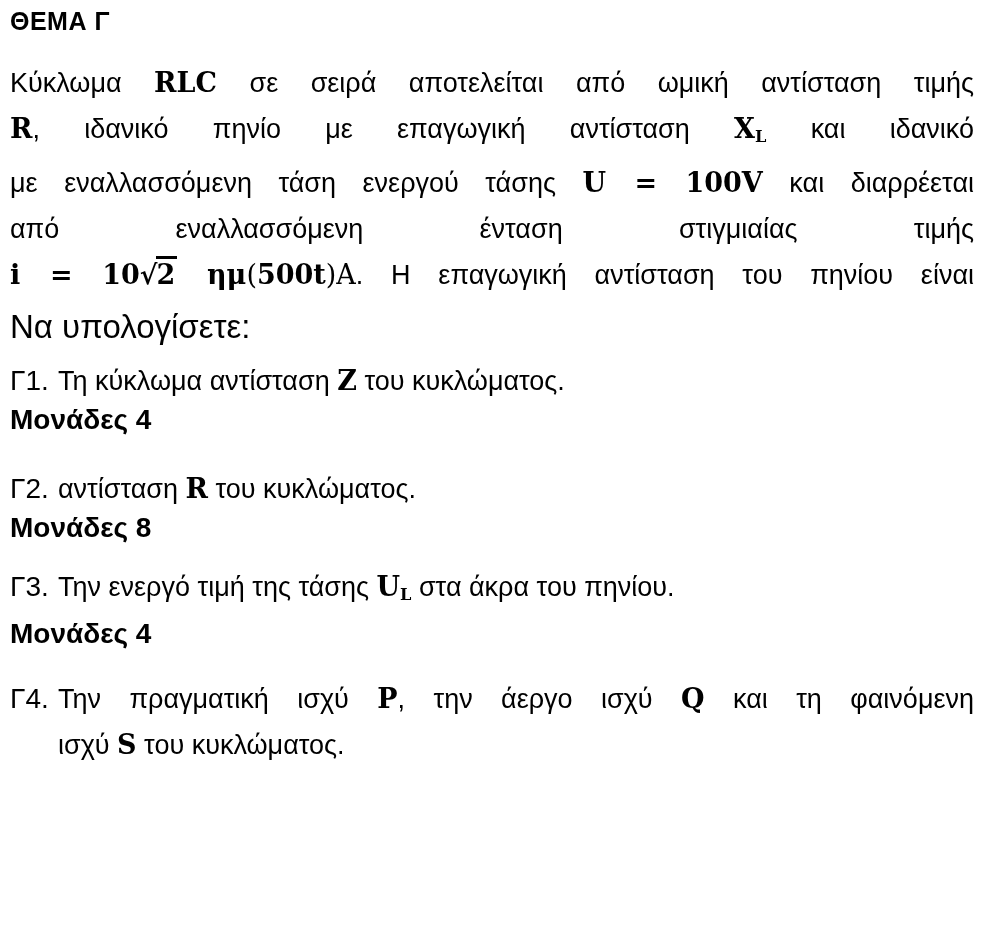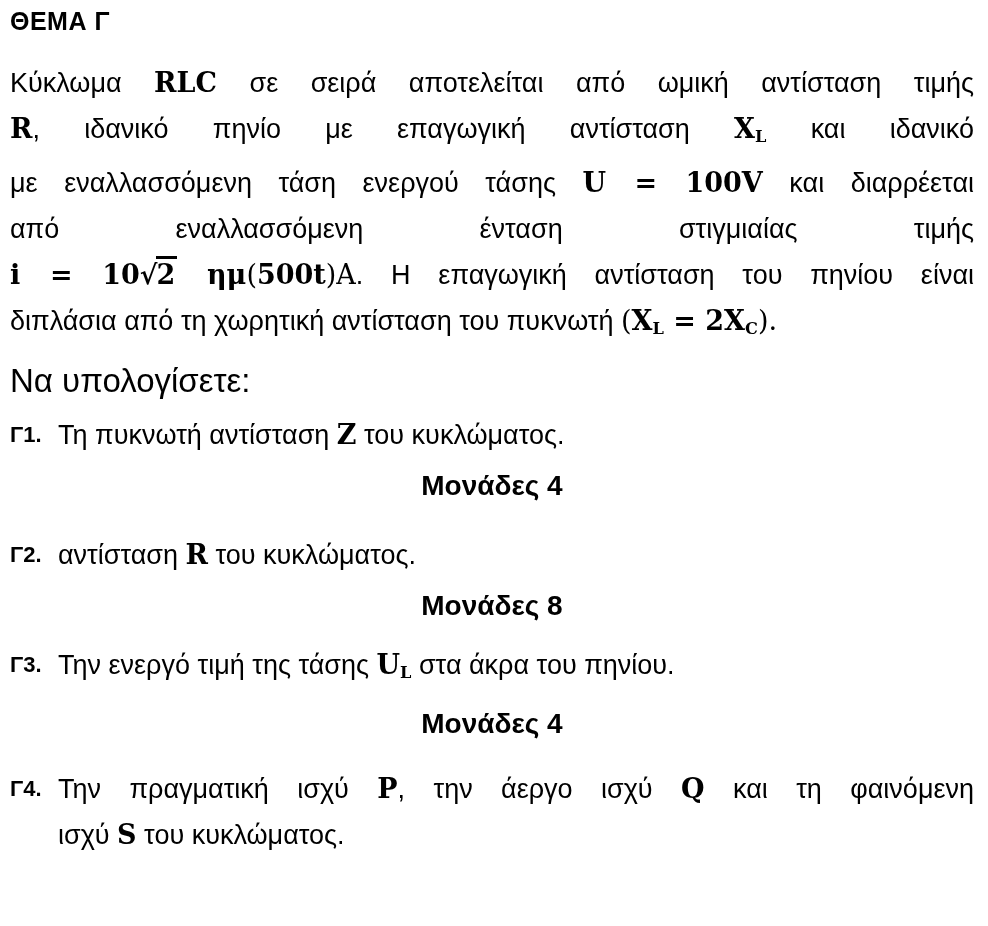--- a/index.html
+++ b/index.html
@@ -62,59 +62,57 @@
     margin-left: -2px;
     padding: 0 2px 0 1px;
   }
 
   .instruction { font-size: 33px; line-height: 46px; margin-top: 6px; }
 
   .item { display: flex; margin-top: 8px; }
   .item-label {
     flex: none;
     width: 48px;
-    font-weight: bold;
-    font-size: 22px;
+    font-weight: normal;
+    font-size: 28px;
     line-height: 46px;
   }
   .item-body { flex: 1; min-width: 0; }
 
   .points {
-    text-align: center;
+    text-align: left;
     font-weight: bold;
     font-size: 28px;
     line-height: 32px;
-    margin-top: 12px;
   }
   .mt30 { margin-top: 30px; }
   .mt20 { margin-top: 20px; }
   .mt26 { margin-top: 26px; }
 </style>
 </head>
 <body>
 
 <div class="page">
 
   <div class="doc-title">ΘΕΜΑ Γ</div>
 
   <div class="para">
     <div class="line j"><span>Κύκλωμα </span><span class="m">RLC</span><span> σε σειρά αποτελείται από ωμική αντίσταση τιμής</span></div>
     <div class="line j"><span class="m">R</span><span>, ιδανικό πηνίο με επαγωγική αντίσταση </span><span class="m">X</span><span class="sub">L</span><span> και ιδανικό</span></div>
     <div class="line j"><span>με εναλλασσόμενη τάση ενεργού τάσης </span><span class="m">U = 100V</span><span> και διαρρέεται</span></div>
     <div class="line j"><span>από εναλλασσόμενη ένταση στιγμιαίας τιμής</span></div>
     <div class="line j"><span class="m">i = 10</span><span class="root">√</span><span class="root-arg">2</span><span class="m"> ημ</span><span class="mr">(</span><span class="m">500t</span><span class="mr">)</span><span class="mr">A</span><span>. Η επαγωγική αντίσταση του πηνίου είναι</span></div>
-    <div class="line last"><span>διπλάσια από τη χωρητική αντίσταση του πυκνωτή </span><span class="mr">(</span><span class="m">X</span><span class="sub">L</span><span class="m"> = 2X</span><span class="sub">C</span><span class="mr">).</span></div>
   </div>
 
   <div class="instruction">Να υπολογίσετε:</div>
 
   <div class="item">
     <div class="item-label">Γ1.</div>
     <div class="item-body">
-      <div class="line last"><span>Τη πυκνωτή αντίσταση </span><span class="m">Z</span><span> του κυκλώματος.</span></div>
+      <div class="line last"><span>Τη κύκλωμα αντίσταση </span><span class="m">Z</span><span> του κυκλώματος.</span></div>
     </div>
   </div>
   <div class="points">Μονάδες 4</div>
 
   <div class="item mt30">
     <div class="item-label">Γ2.</div>
     <div class="item-body">
       <div class="line last"><span>αντίσταση </span><span class="m">R</span><span> του κυκλώματος.</span></div>
     </div>
   </div>

